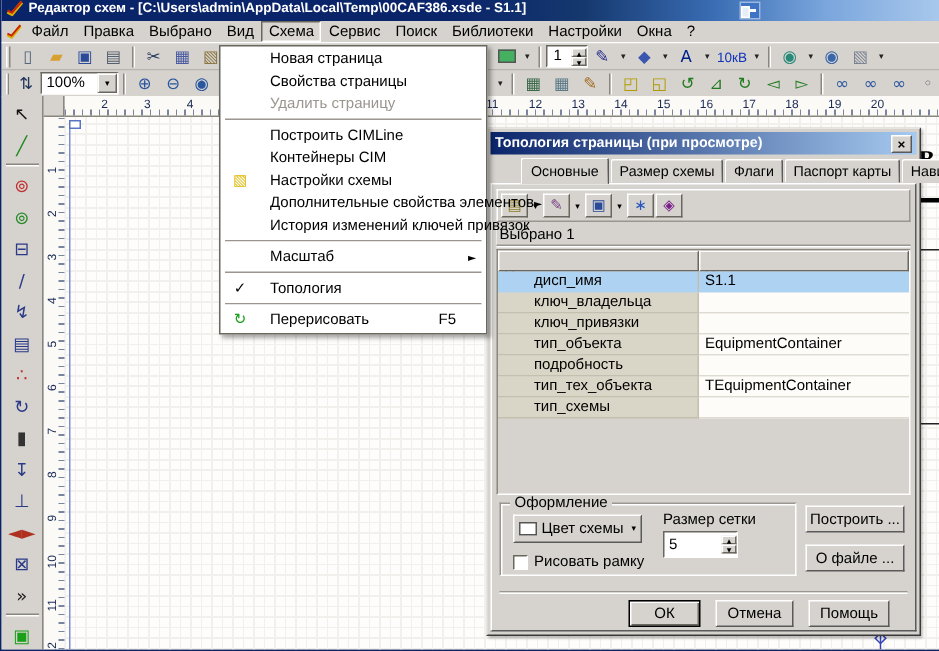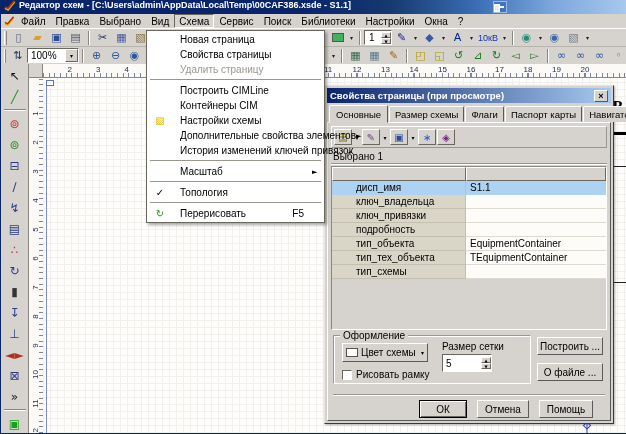--- a/index.html
+++ b/index.html
@@ -82,21 +82,21 @@
   .mi.disabled .mi-label { color:#9a968f; }
   .menu-sep { height:2px; border-top:1px solid #9a968f; border-bottom:1px solid #fff; margin:2px 2px; }
 
   
   .dialog { position:absolute; left:323px; top:85px; width:290px; height:339px; background:#d6d3ce;
     border:1px solid; border-color:#e8e5e0 #3a3a3a #3a3a3a #e8e5e0; box-shadow:1px 1px 2px rgba(0,0,0,.3);
     display:flex; flex-direction:column; padding:2px; z-index:40; }
   .dlg-title { height:15px; background:linear-gradient(90deg,#0a246a,#a6caf0); color:#fff; display:flex; align-items:center; padding:0 3px; flex:0 0 auto; }
   .dlg-title .ttext { font-weight:bold; font-size:9.5px; white-space:nowrap; }
   .dlg-close { margin-left:auto; width:14px; height:12px; background:#d6d3ce; border:1px solid; border-color:#fff #5a5a5a #5a5a5a #fff; font-size:9px; line-height:10px; text-align:center; color:#000; font-weight:bold; }
-  .dlg-tabs { display:flex; align-items:flex-end; height:19px; padding:2px 2px 0; flex:0 0 auto; }
+  .dlg-tabs { display:flex; align-items:flex-end; height:19px; padding:2px 20px 0; flex:0 0 auto; }
   .tab { border:1px solid; border-color:#fff #5a5a5a transparent #fff; border-radius:2px 2px 0 0; background:#d6d3ce; padding:2px 5px 1px; font-size:9.5px; white-space:nowrap; margin-right:1px; }
   .tab.active { position:relative; z-index:2; margin-bottom:-1px; padding:3px 6px 2px; }
   .dlg-page { flex:1; border:1px solid; border-color:#fff #5a5a5a #5a5a5a #fff; display:flex; flex-direction:column; padding:3px; overflow:hidden; }
   .dlg-toolbar { height:22px; display:flex; align-items:center; gap:1px; border:1px solid; border-color:#fff #9a968f #9a968f #fff; padding:1px 2px; margin-bottom:3px; flex:0 0 auto; }
   .dtb-btn { width:18px; height:16px; background:#d6d3ce; border:1px solid; border-color:#fff #6a675f #6a675f #fff; display:flex; align-items:center; justify-content:center; }
   .dtb-dd { width:8px; height:16px; font-size:6px; display:flex; align-items:center; justify-content:center; }
   .dlg-selinfo { height:13px; padding-left:2px; border-bottom:1px solid #9a968f; box-shadow:0 1px 0 #fff; margin-bottom:2px; flex:0 0 auto; }
   .dlg-grid { height:164px; border:1px solid; border-color:#8a877f #fff #fff #8a877f; background:#d6d3ce; overflow:hidden; flex:0 0 auto; display:flex; flex-direction:column; }
   .g-head { display:flex; height:14px; flex:0 0 auto; }
   .g-hcell { background:#d6d3ce; border-top:1px solid #fff; border-left:1px solid #fff; border-right:1px solid #6a675f; border-bottom:1px solid #6a675f; padding:12px 0 0 3px; }
@@ -484,21 +484,21 @@
       <div class="mi">
         <span class="mi-gutter g" style="color: rgb(24, 160, 24);">↻</span>
         <span class="mi-label">Перерисовать</span>
         <span class="mi-short">F5</span>
         <span class="mi-arrow g"></span>
       </div>
     </div>
 
   <div class="dialog">
     <div class="dlg-title">
-      <span class="ttext">Свойства страницы (при просмотре)</span>
+      <span class="ttext">Топология страницы (при просмотре)</span>
       <span class="dlg-close">×</span>
     </div>
     <div class="dlg-tabs" id="dlg-tabs">
         <span class="tab active">Основные</span>
         <span class="tab">Размер схемы</span>
         <span class="tab">Флаги</span>
         <span class="tab">Паспорт карты</span>
         <span class="tab">Навигатор</span>
       </div>
     <div class="dlg-page">
@@ -535,26 +535,26 @@
             </div>
             <div class="g-row">
               <span class="g-name">ключ_владельца</span>
               <span class="g-val"></span>
             </div>
             <div class="g-row">
               <span class="g-name">ключ_привязки</span>
               <span class="g-val"></span>
             </div>
             <div class="g-row">
+              <span class="g-name">тип_объекта</span>
+              <span class="g-val">EquipmentContainer</span>
+            </div>
+            <div class="g-row">
               <span class="g-name">подробность</span>
               <span class="g-val"></span>
-            </div>
-            <div class="g-row">
-              <span class="g-name">тип_объекта</span>
-              <span class="g-val">EquipmentContainer</span>
             </div>
             <div class="g-row">
               <span class="g-name">тип_тех_объекта</span>
               <span class="g-val">TEquipmentContainer</span>
             </div>
             <div class="g-row">
               <span class="g-name">тип_схемы</span>
               <span class="g-val"></span>
             </div>
           </div>

